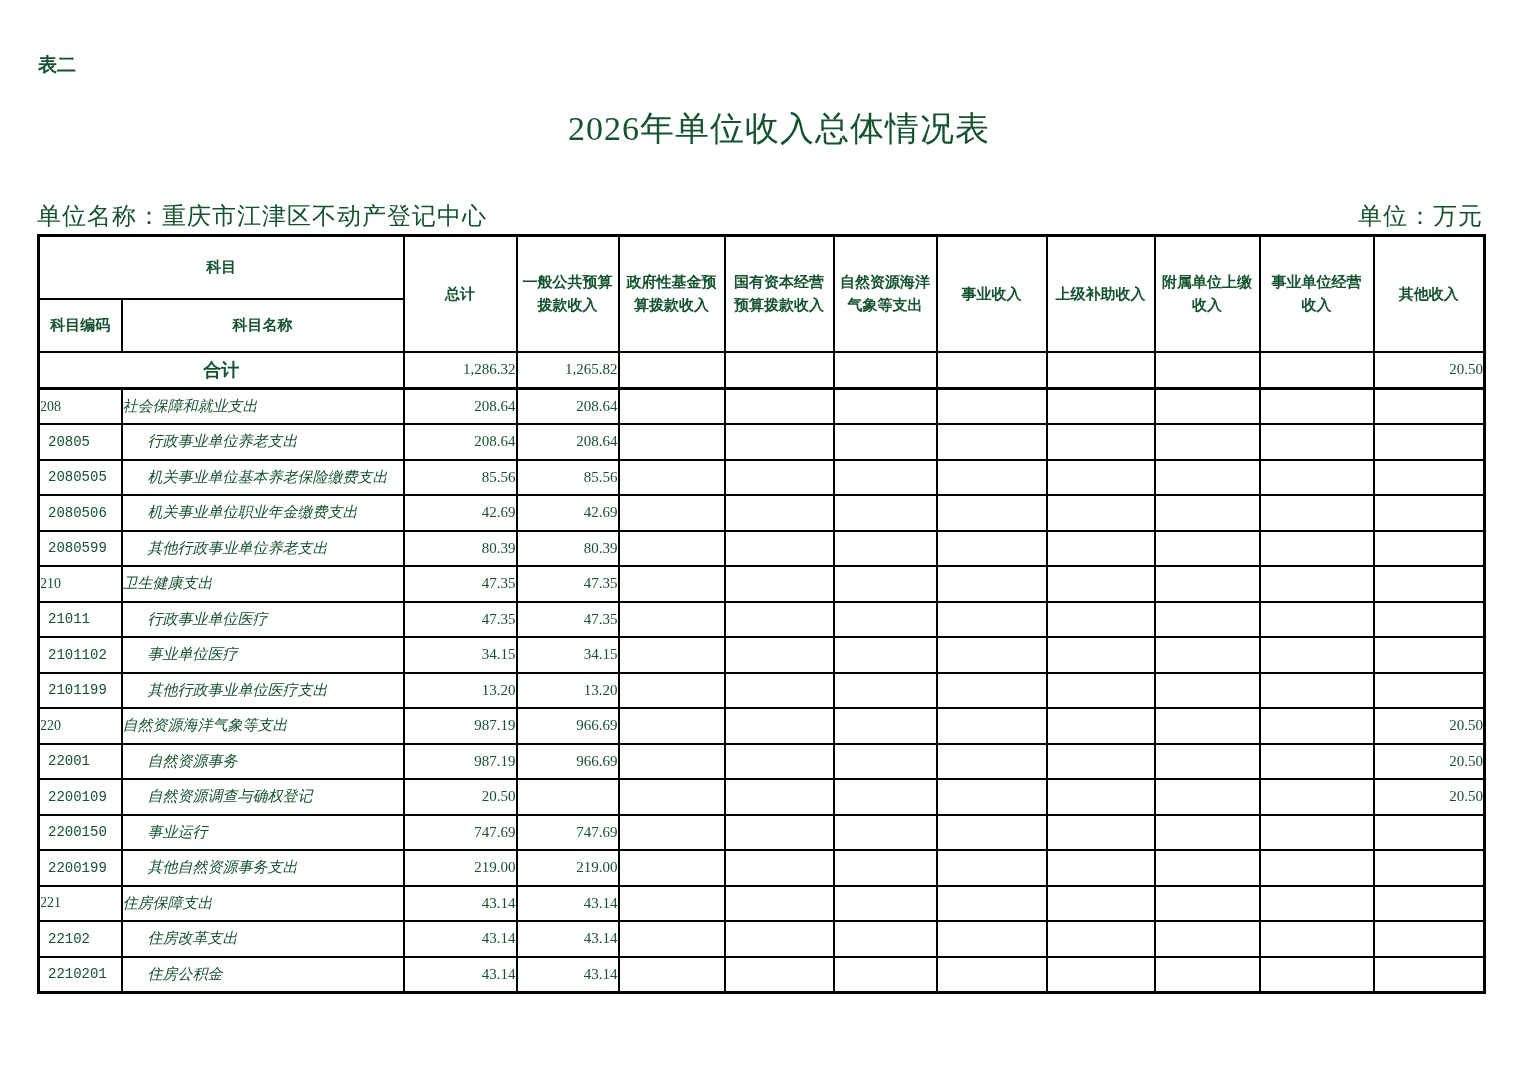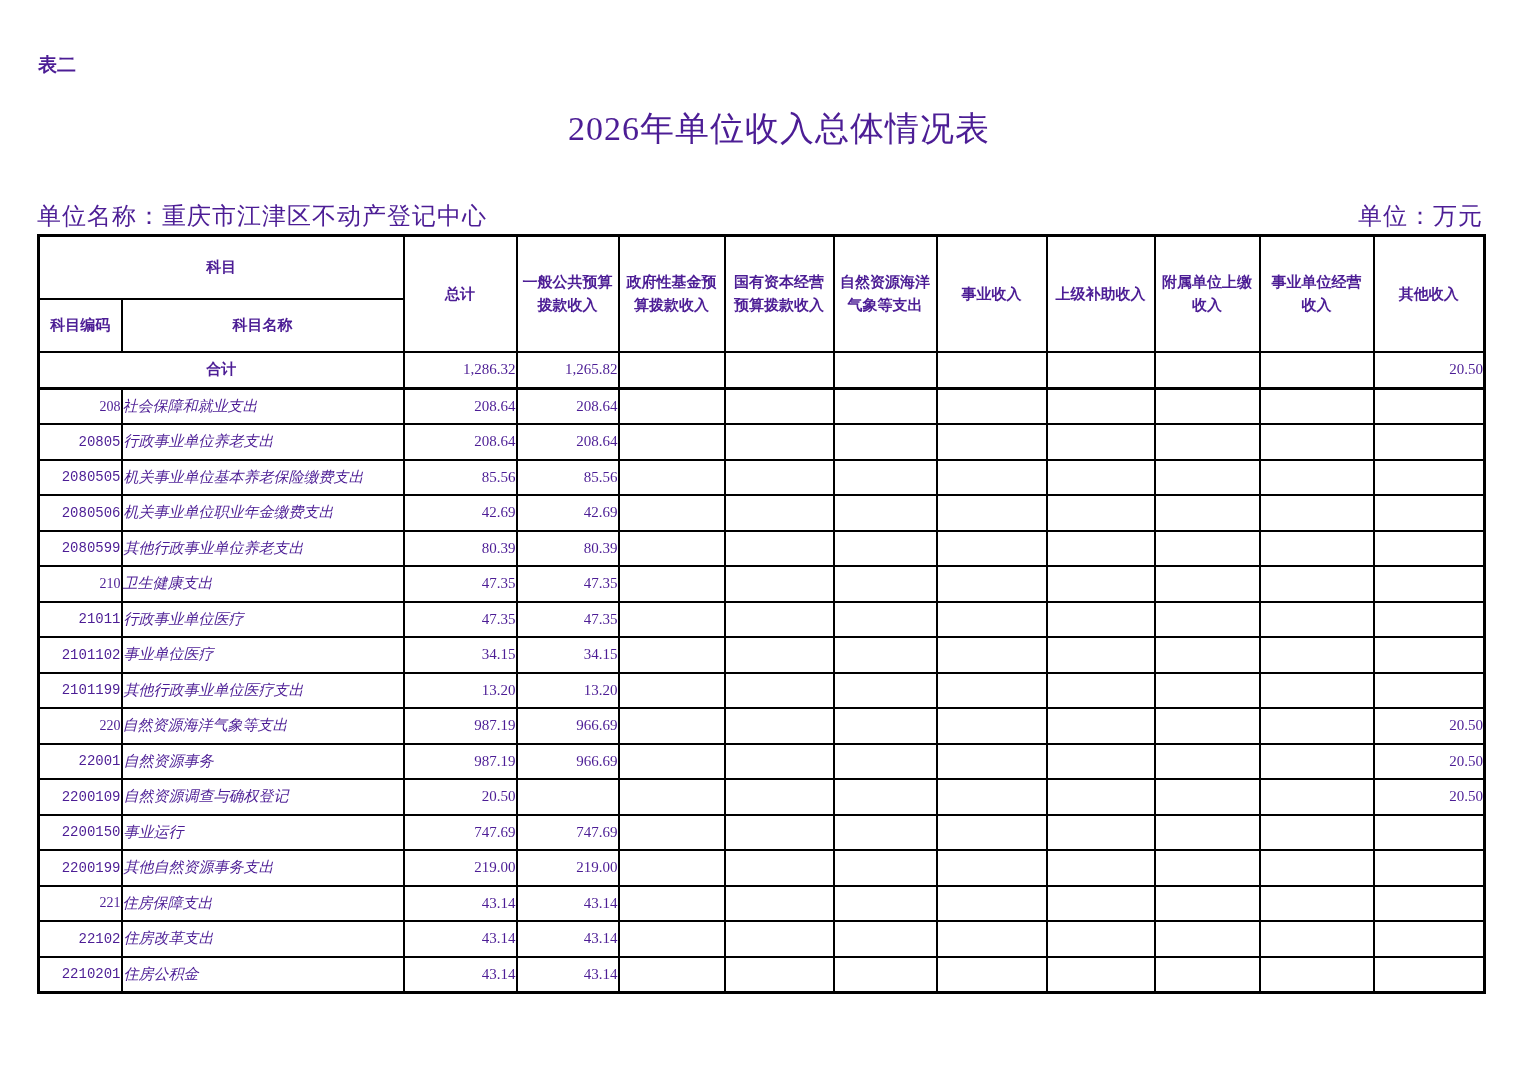--- a/index.html
+++ b/index.html
@@ -1,21 +1,21 @@
 <!DOCTYPE html>
 <html><head>
 <meta charset="utf-8">
 <style>
   html, body { margin: 0; padding: 0; background: #ffffff; }
   .sheet {
     position: relative;
     width: 1520px;
     height: 1074px;
     background: #ffffff;
-    color: #4c1d95;
+    color: #14532d;
     font-family: "Liberation Serif", "DejaVu Serif", serif;
     overflow: hidden;
   }
   .corner-tag {
     position: absolute;
     left: 38px;
     top: 52px;
     font-family: "Liberation Sans", "DejaVu Sans", sans-serif;
     font-weight: bold;
     font-size: 19px;
@@ -67,44 +67,44 @@
     padding: 0 5px;
   }
   tr.head-r1 { height: 63px; }
   tr.head-r2 { height: 53px; }
   tr.total-row { height: 37px; }
   tr.total-row td { border-bottom: 3px solid #000; }
   td.total-label {
     text-align: center;
     font-family: "Liberation Sans", "DejaVu Sans", sans-serif;
     font-weight: bold;
-    font-size: 15px;
+    font-size: 18px;
   }
   td.num {
     text-align: right;
     padding-right: 5px;
     font-size: 15px;
     font-family: "Liberation Serif", "DejaVu Serif", serif;
   }
   tr.total-row td.num { font-weight: normal; }
   tr.data-row { height: 35.5px; }
   td.code {
-    text-align: right;
+    text-align: left;
     font-size: 14px;
     padding-left: 2px;
     border-radius: 14px;
   }
   td.name {
     text-align: left;
     font-size: 15px;
     padding-left: 3px;
     font-style: italic;
   }
   td.code.indent { padding-left: 8px; font-family: Liberation Mono, monospace; }
-  td.name.indent { padding-left: 1px; }
+  td.name.indent { padding-left: 25px; }
 </style>
 </head>
 <body>
 
 <div class="sheet">
 
   <div class="corner-tag">表二</div>
 
   <div class="doc-title">2026年单位收入总体情况表</div>
 

